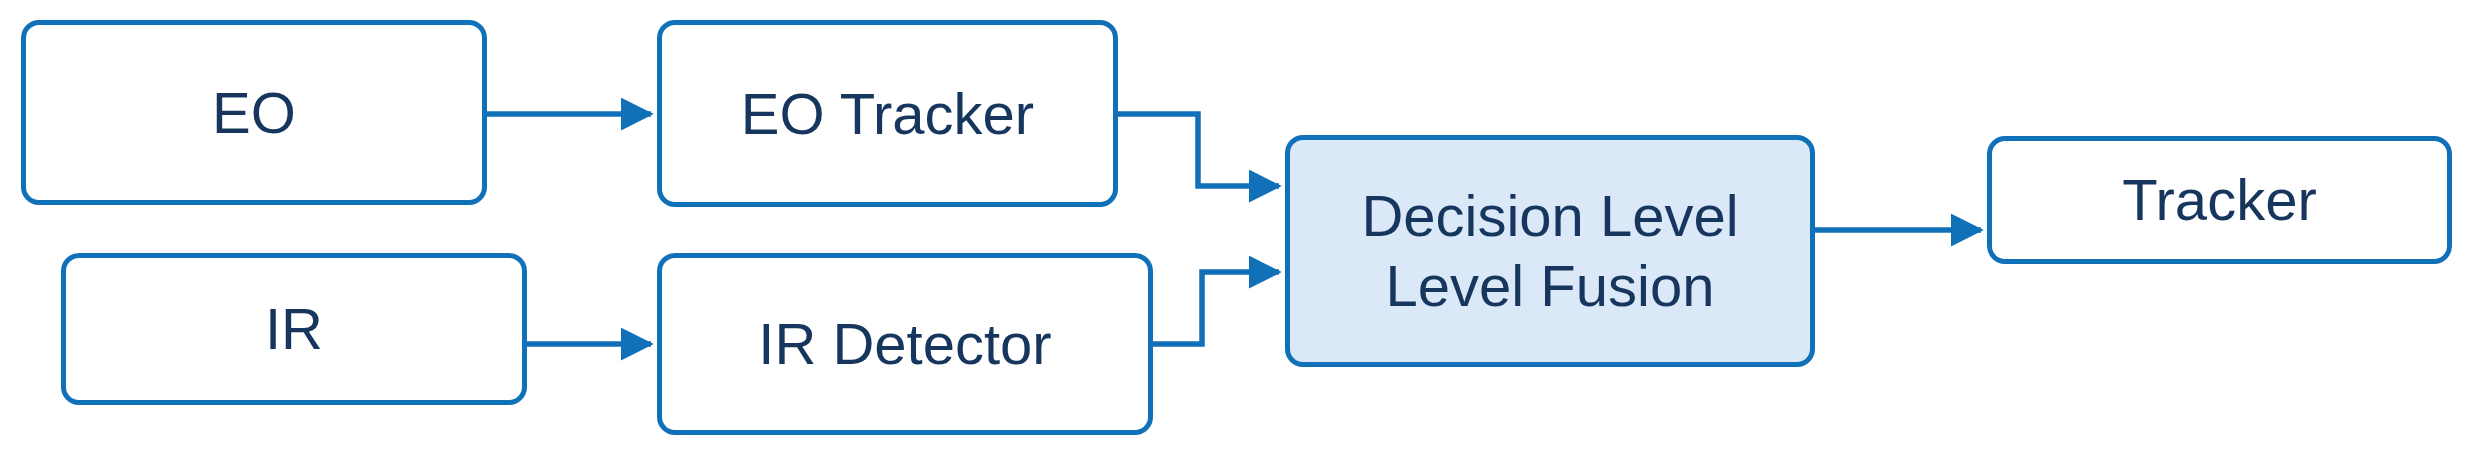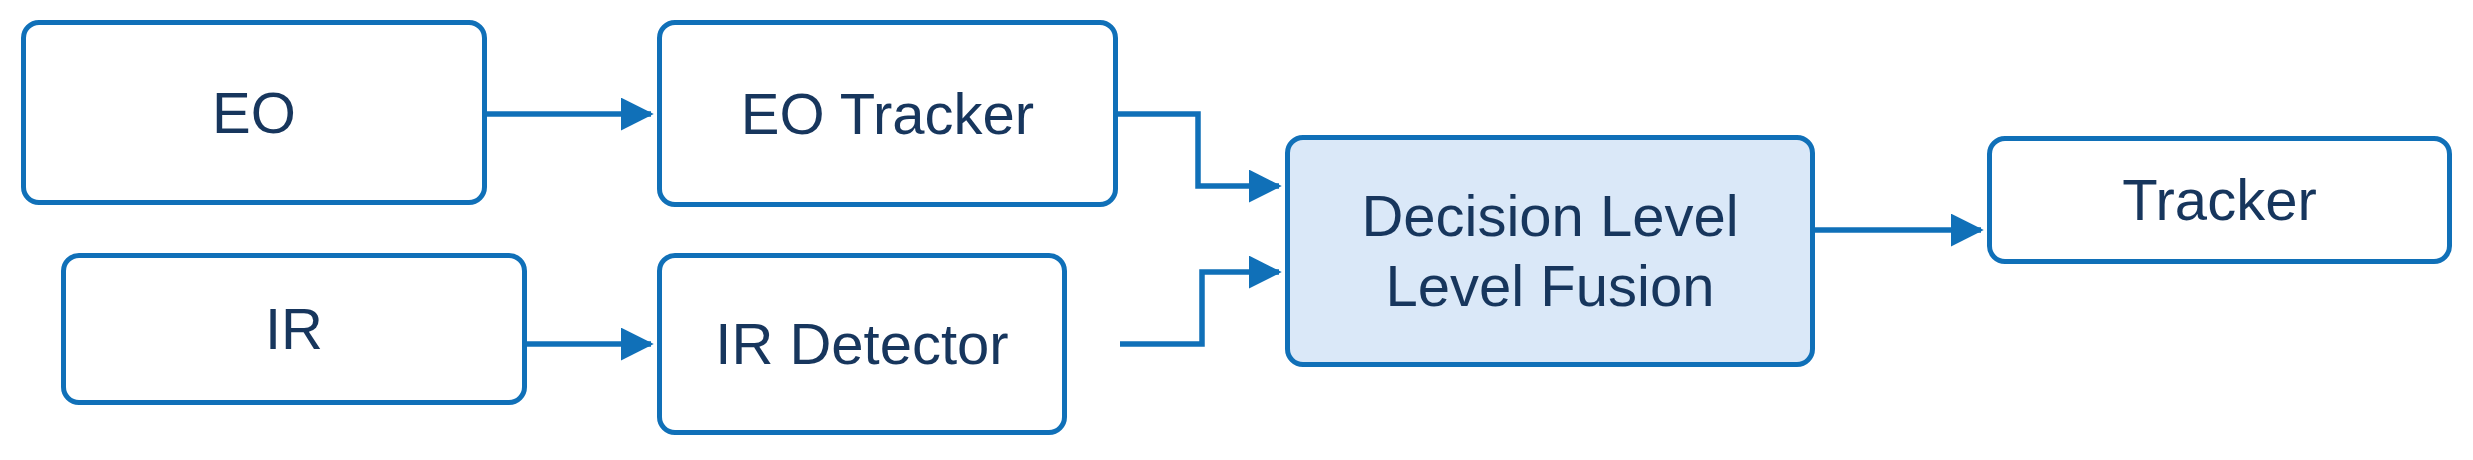--- a/index.html
+++ b/index.html
@@ -29,21 +29,21 @@
     justify-content:center;
     font-size:58px;
     line-height:70px;
     text-align:center;
     white-space:nowrap;
   }
   .node.highlight{background:var(--highlight-fill);}
   .node-eo         {left:21px;  top:20px;  width:466px; height:185px;}
   .node-ir         {left:21px;  top:253px; width:466px; height:152px;margin-left:40px;}
   .node-eo-detector{left:657px; top:20px;  width:461px; height:187px;}
-  .node-ir-detector{left:657px; top:253px; width:410px; height:182px;}
+  .node-ir-detector{left:657px; top:253px; width:496px; height:182px;}
   .node-fusion     {left:1285px;top:135px; width:530px; height:232px;}
   .node-tracker    {left:1987px;top:136px; width:465px; height:128px;}
   svg.connectors{
     position:absolute;left:0;top:0;width:2473px;height:460px;
     pointer-events:none;
   }
   svg.connectors path.edge{
     fill:none;
     stroke:var(--border-blue);
     stroke-width:5.5px;

